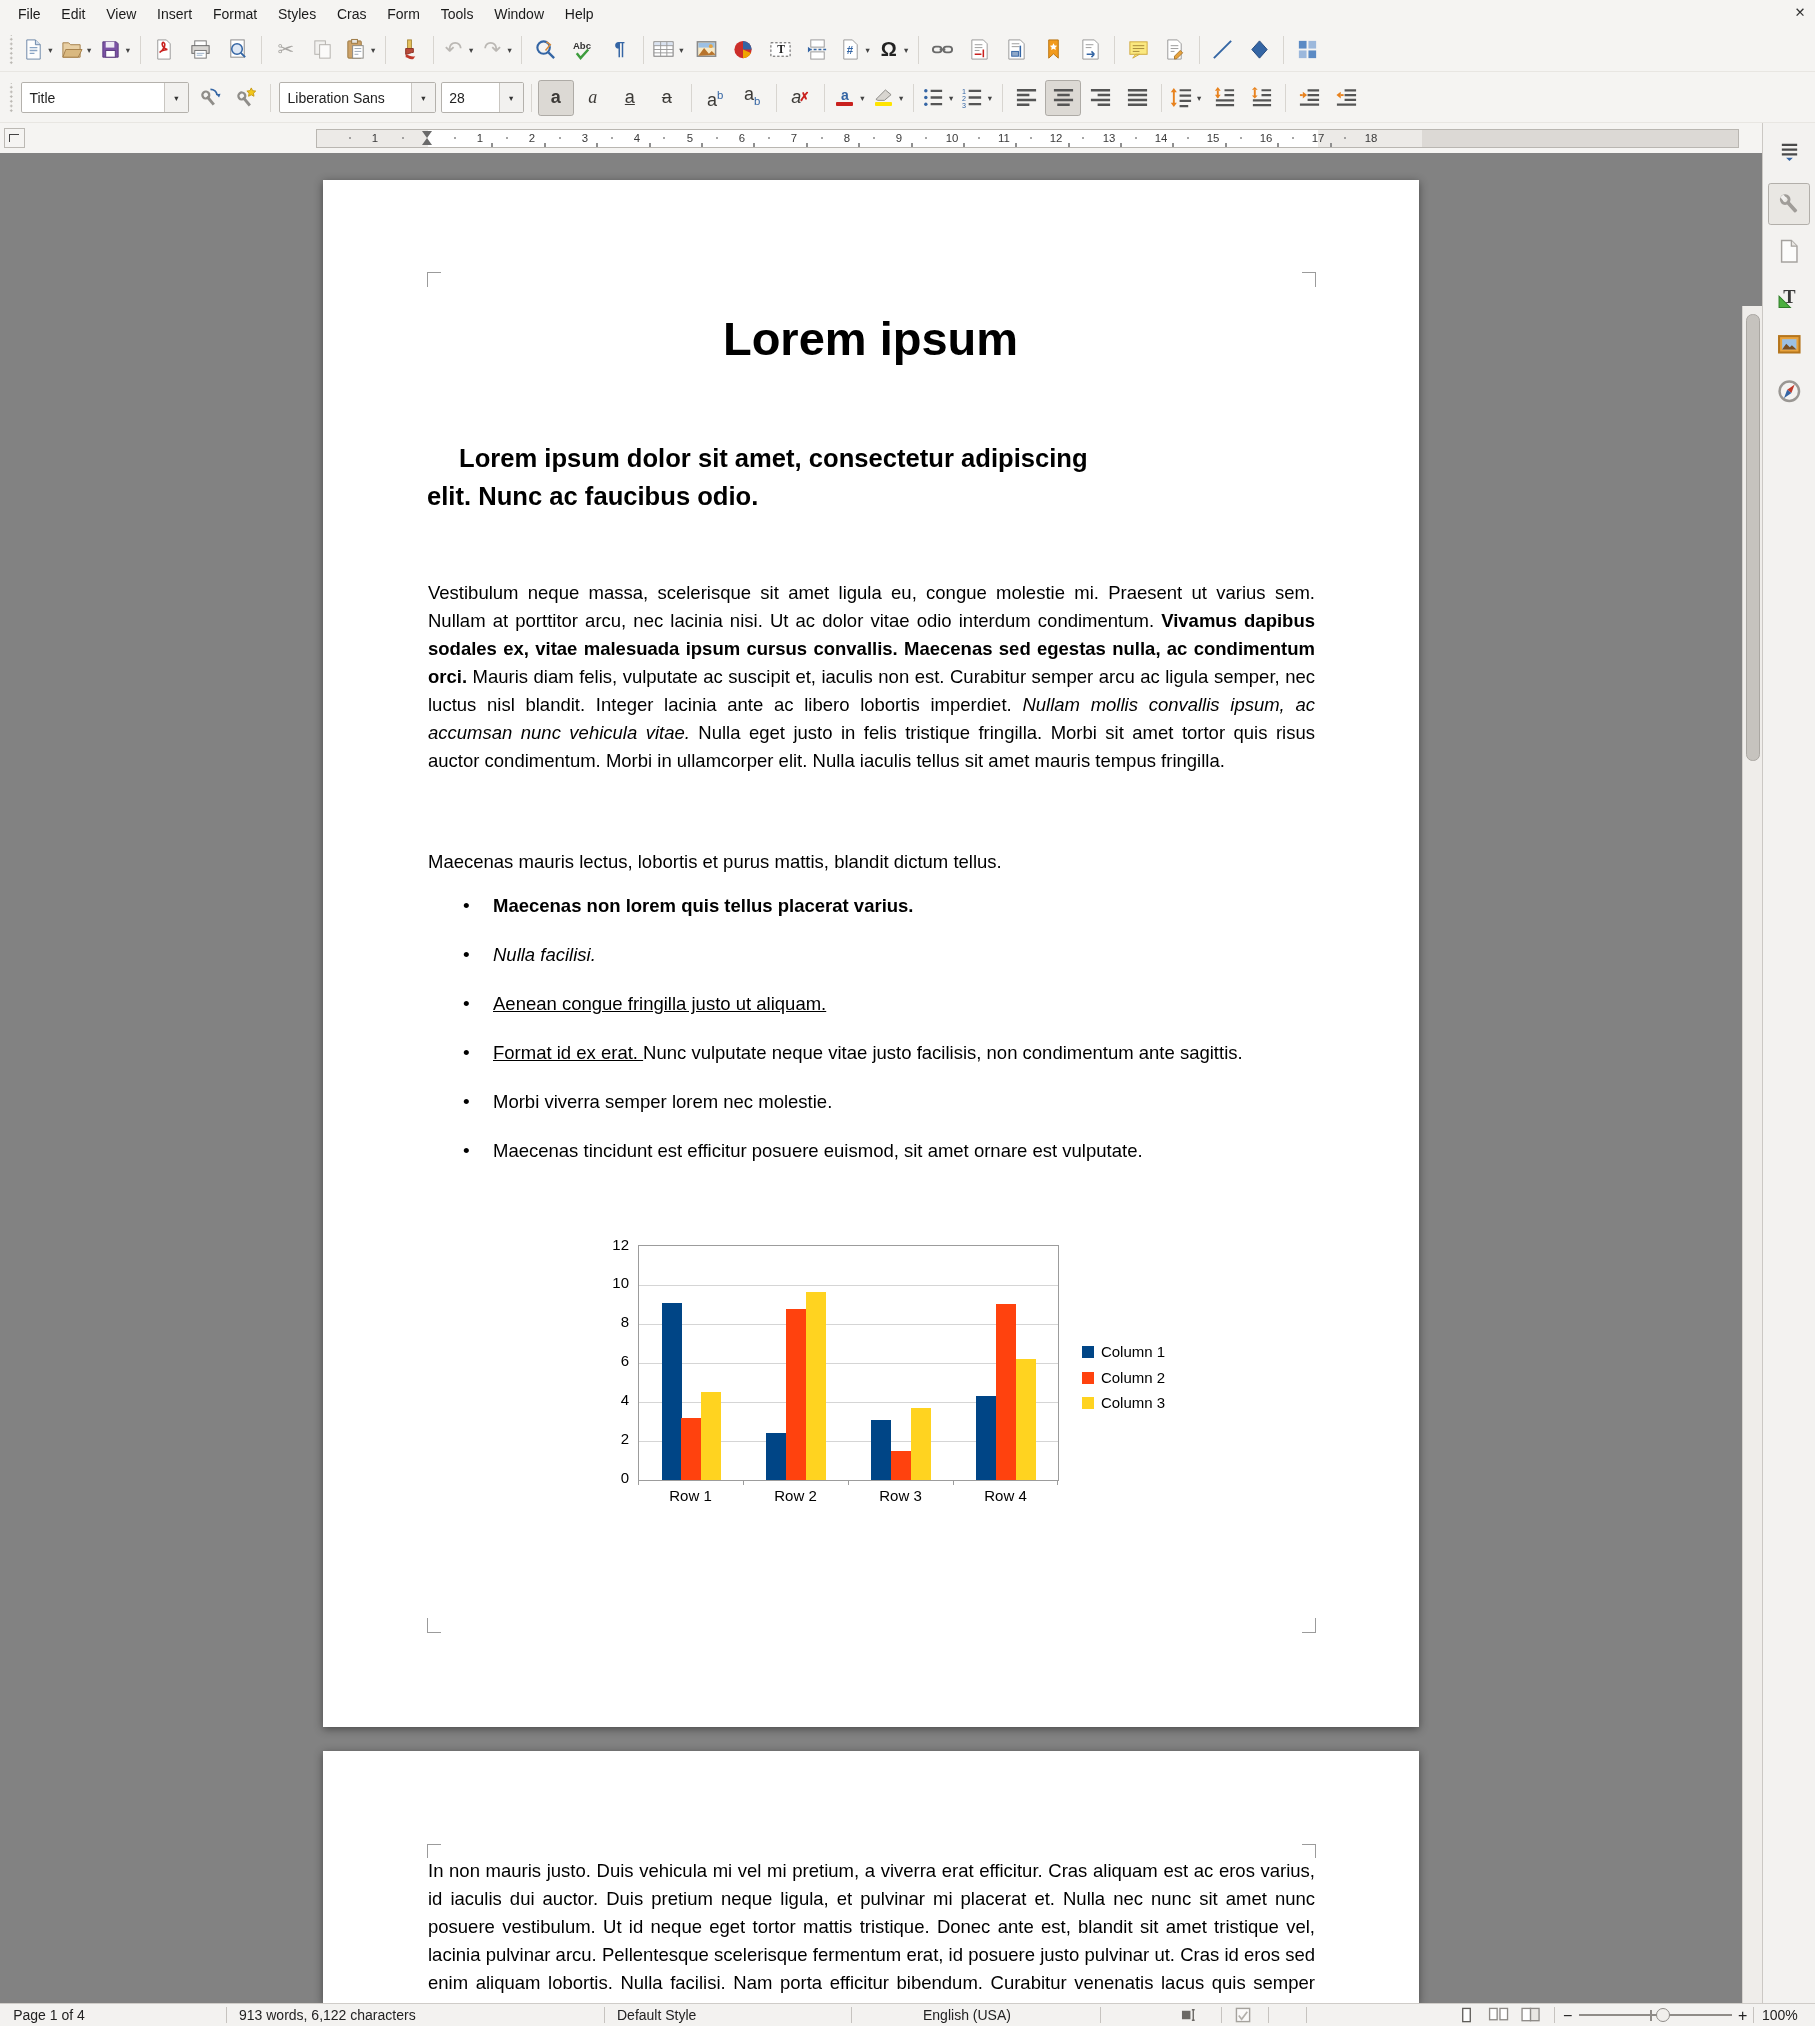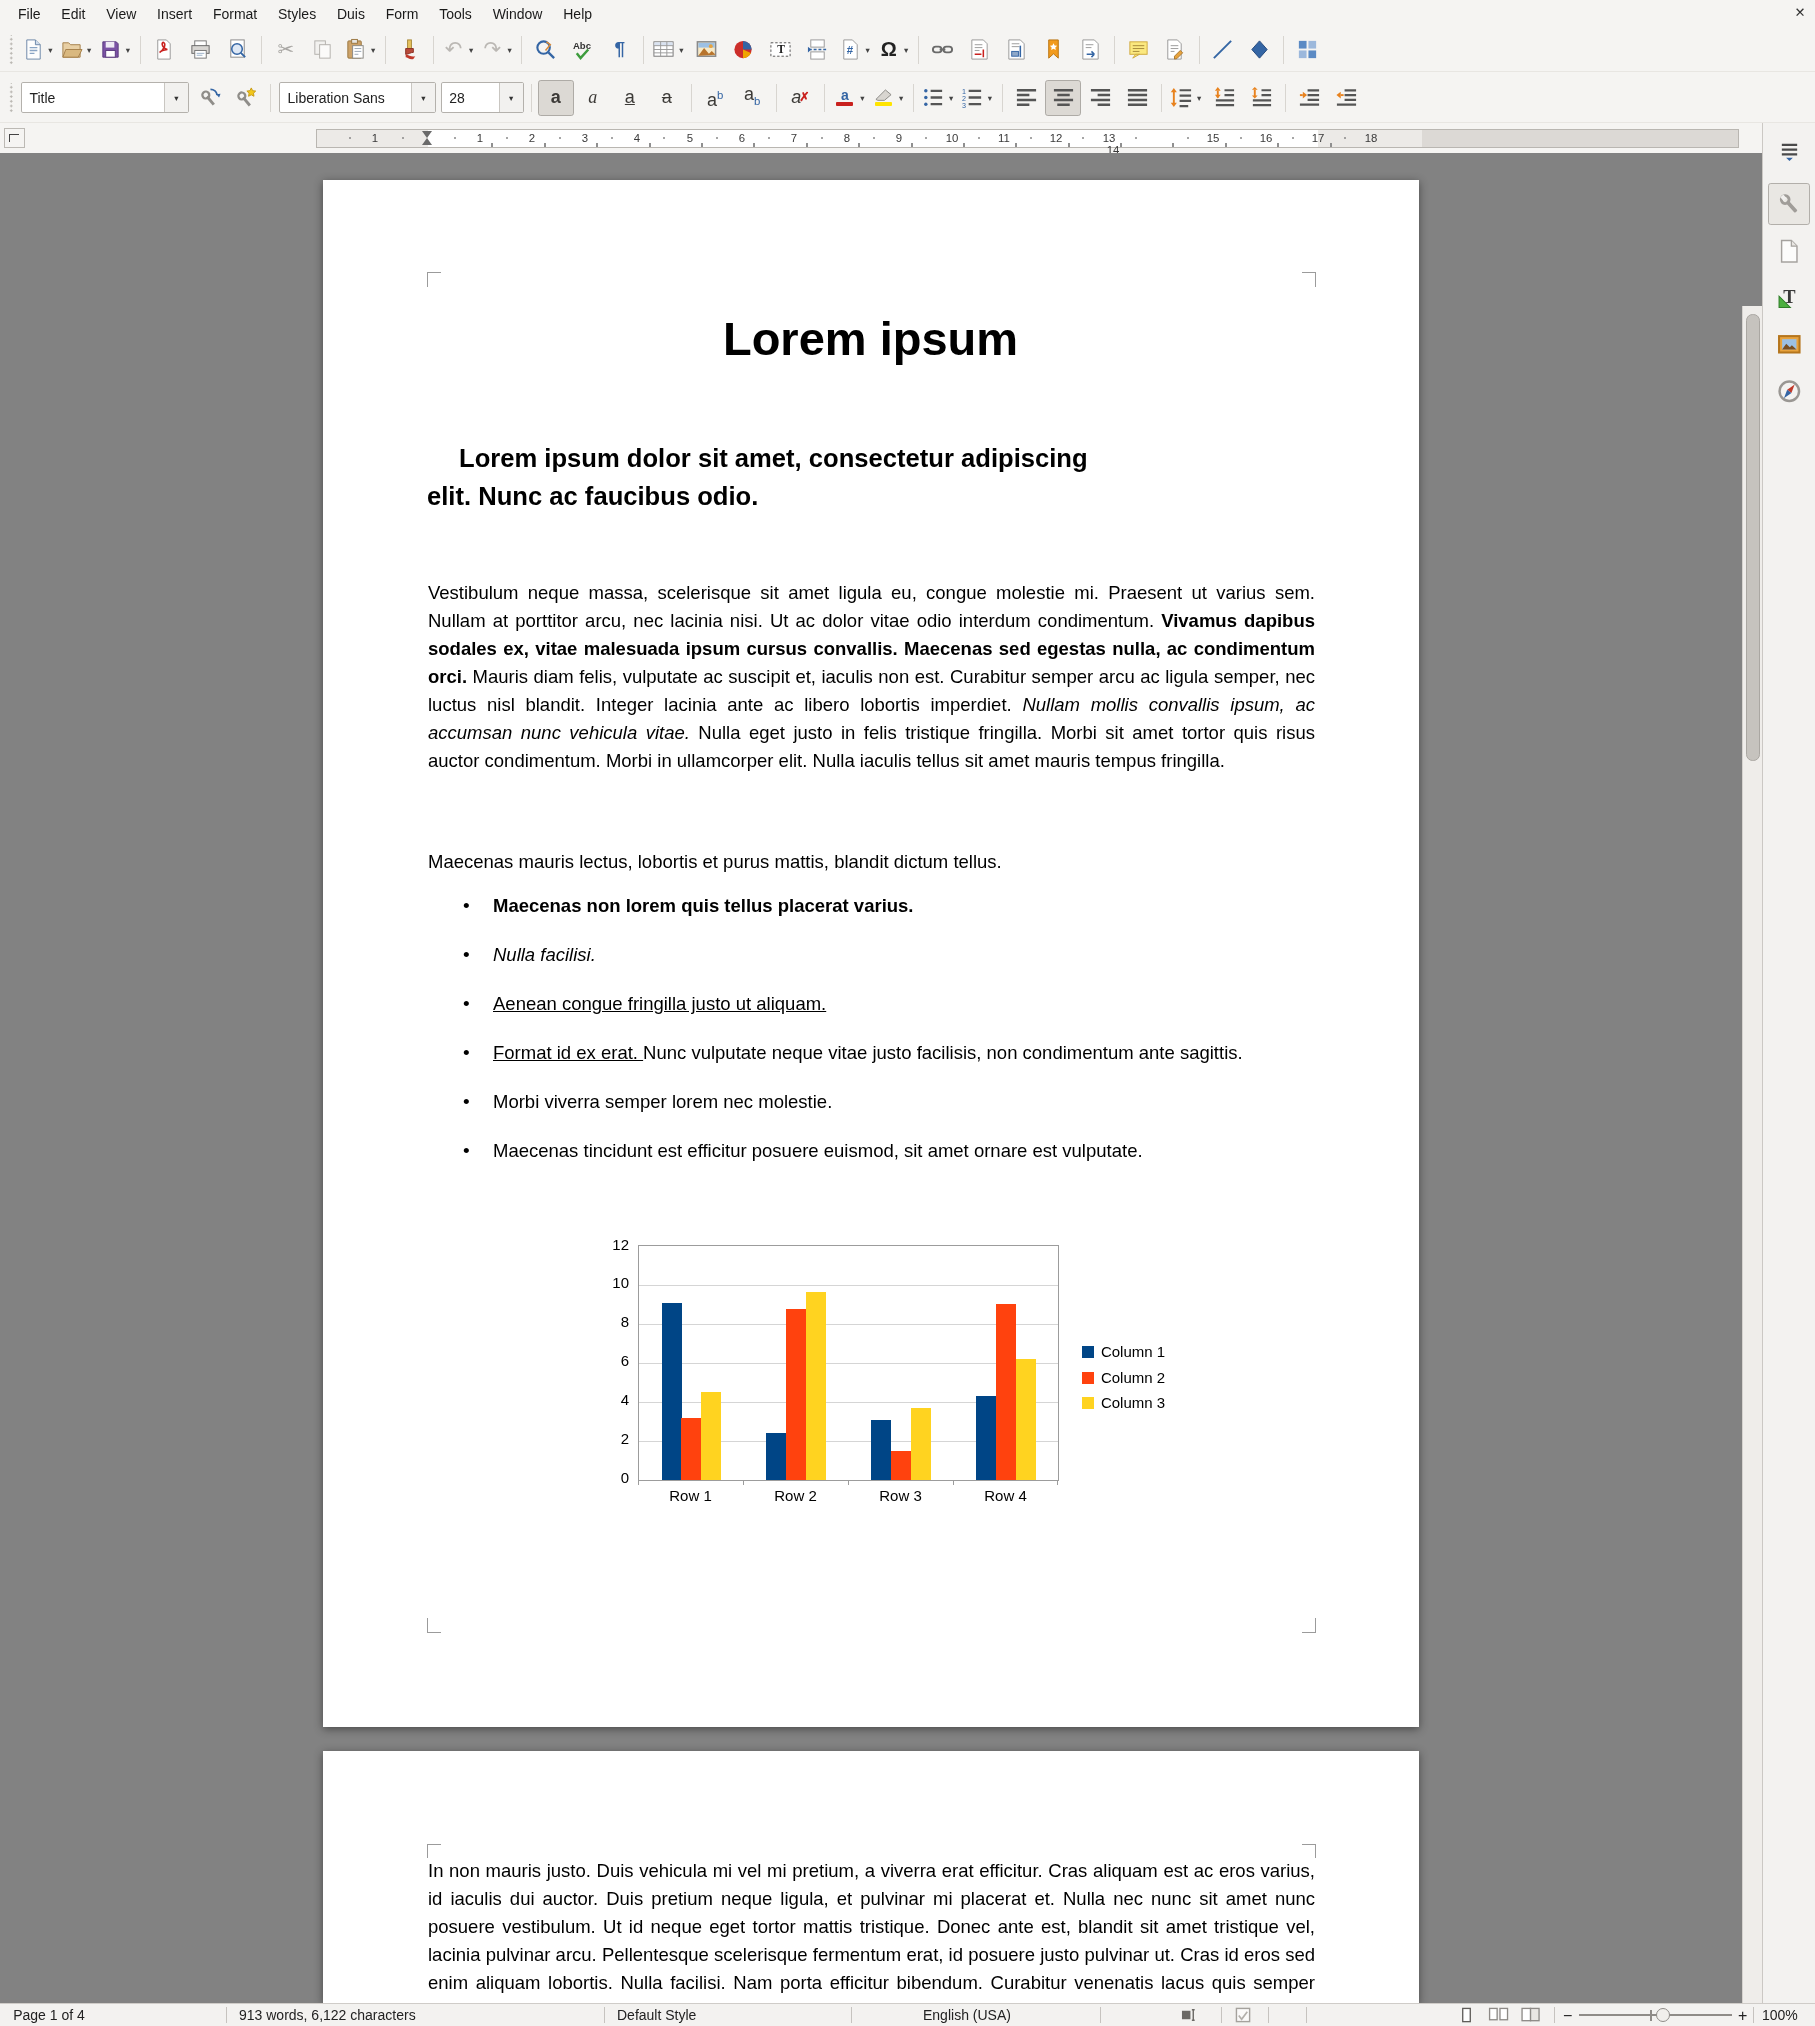--- a/index.html
+++ b/index.html
@@ -95,21 +95,21 @@
 
 <div id="app">
 
   <div class="menubar" id="menubar">
       <span class="menu-item">File</span>
       <span class="menu-item">Edit</span>
       <span class="menu-item">View</span>
       <span class="menu-item">Insert</span>
       <span class="menu-item">Format</span>
       <span class="menu-item">Styles</span>
-      <span class="menu-item">Duis</span>
+      <span class="menu-item">Cras</span>
       <span class="menu-item">Form</span>
       <span class="menu-item">Tools</span>
       <span class="menu-item">Window</span>
       <span class="menu-item">Help</span>
     </div>
   <span class="win-close">✕</span>
 
   <div class="toolbar" id="toolbar1">
       <span class="handle"></span>
       <button class="tbtn">
@@ -599,21 +599,21 @@
         <span class="rnum" style="left: 320px;">4</span>
         <span class="rnum" style="left: 373px;">5</span>
         <span class="rnum" style="left: 425px;">6</span>
         <span class="rnum" style="left: 477px;">7</span>
         <span class="rnum" style="left: 530px;">8</span>
         <span class="rnum" style="left: 582px;">9</span>
         <span class="rnum" style="left: 635px;">10</span>
         <span class="rnum" style="left: 687px;">11</span>
         <span class="rnum" style="left: 739px;">12</span>
         <span class="rnum" style="left: 792px; text-align: center;">13</span>
-        <span class="rnum" style="left: 796px; margin-top: 12px;">14</span>
+        <span class="rnum" style="left: 844px;">14</span>
         <span class="rnum" style="left: 896px;">15</span>
         <span class="rnum" style="left: 949px;">16</span>
         <span class="rnum" style="left: 1001px;">17</span>
         <span class="rnum" style="left: 1054px;">18</span>
         <span class="rdot" style="left: 32px;"></span>
         <span class="rdot" style="left: 85px;"></span>
         <span class="rdot" style="left: 137px;"></span>
         <span class="rdot" style="left: 189px;"></span>
         <span class="rdot" style="left: 242px;"></span>
         <span class="rdot" style="left: 294px;"></span>

